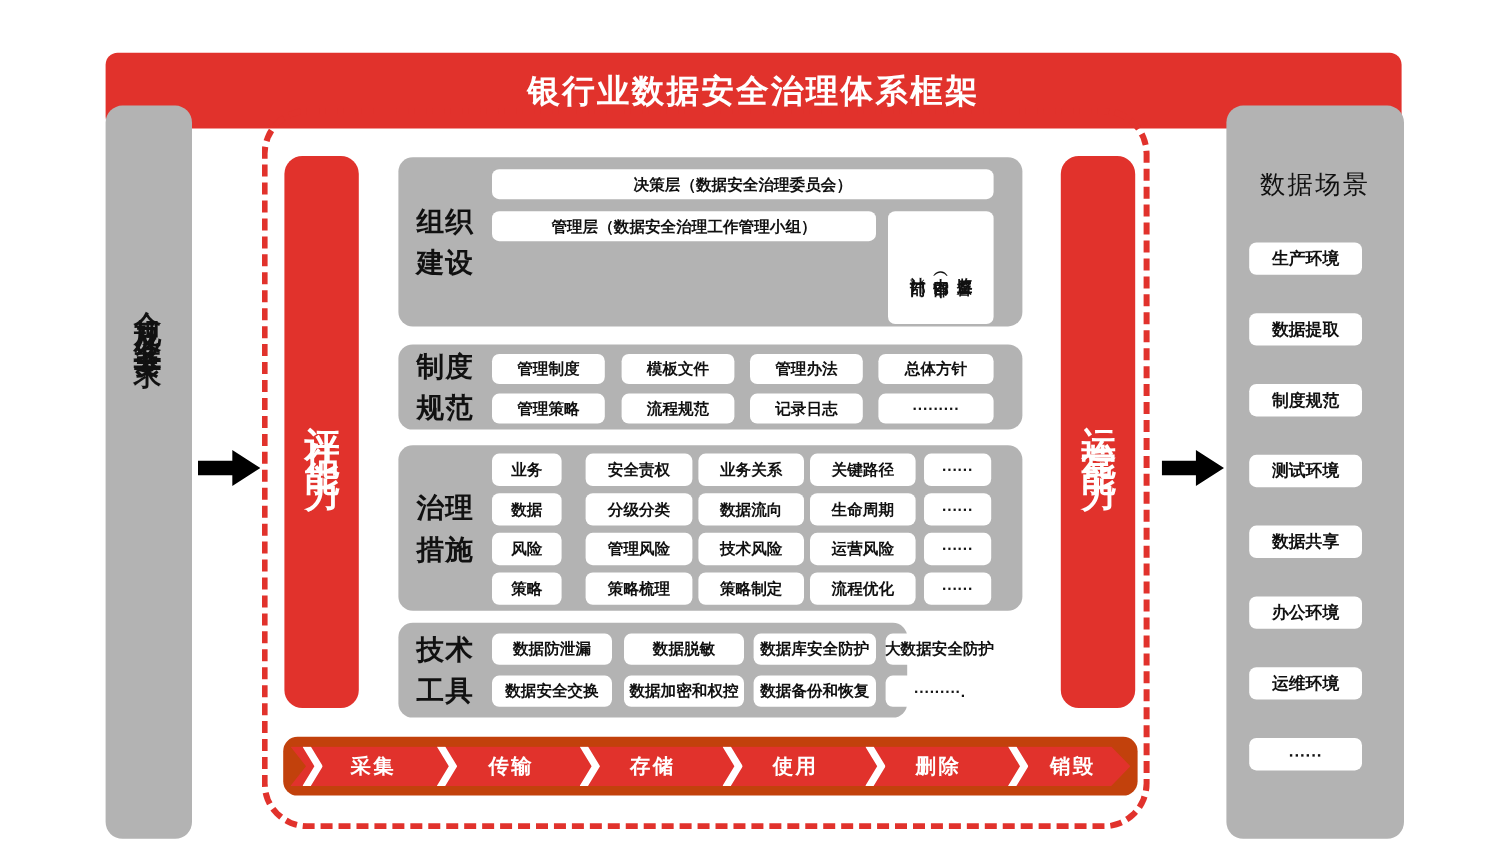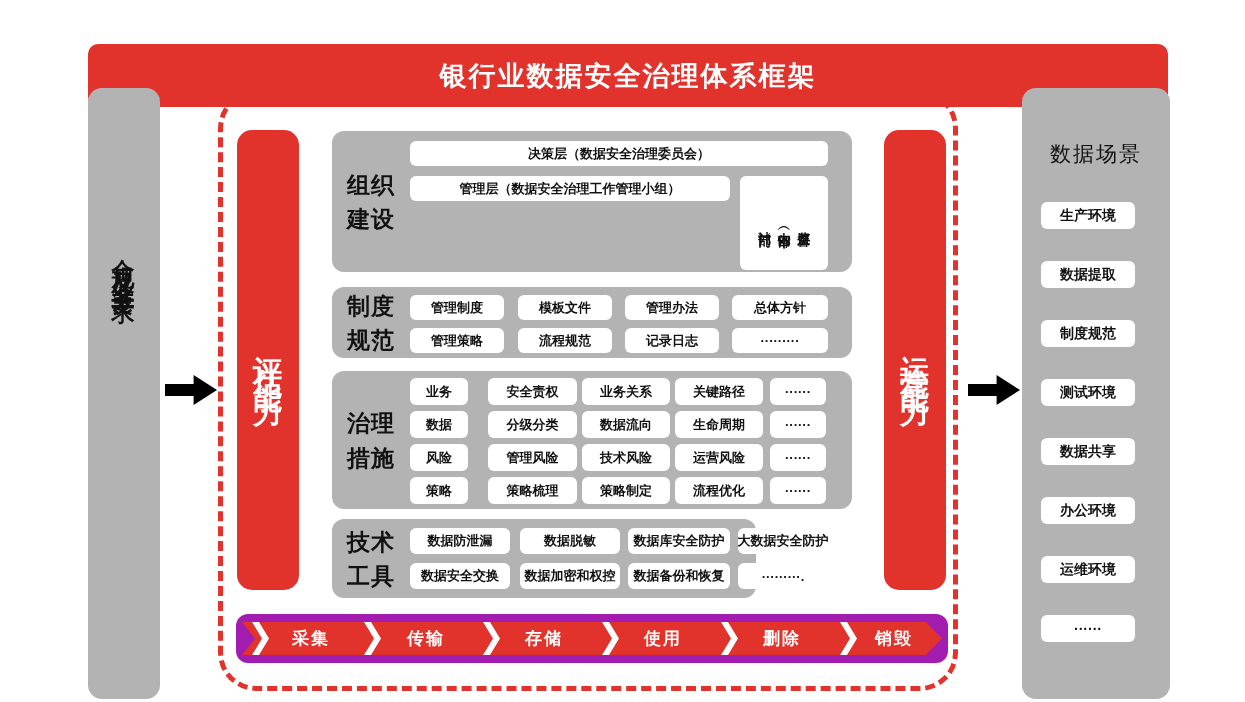--- a/index.html
+++ b/index.html
@@ -42,21 +42,21 @@
   .sidebox-text{
     writing-mode:vertical-rl;text-orientation:mixed;white-space:pre-line;
     font-size:13px;font-weight:bold;line-height:1.5;letter-spacing:1px;
   }
   
   .black-arrow{
     background:#000;
     clip-path:polygon(0 30%,55% 30%,55% 0,100% 50%,55% 100%,55% 70%,0 70%);
   }
   
-  .chev-bar{background:#a21caf;border-radius:12px;}
+  .chev-bar{background:#c2410c;border-radius:12px;}
   .chev-band{
     position:absolute;left:6px;top:8px;width:700px;height:33px;background:#E1322C;
     clip-path:polygon(0 0,calc(100% - 16px) 0,100% 50%,calc(100% - 16px) 100%,0 100%,13px 50%);
   }
   .chev-sep{
     position:absolute;top:8px;width:17px;height:33px;background:#ffffff;
     clip-path:polygon(0 0,7px 0,100% 50%,7px 100%,0 100%,calc(100% - 7px) 50%);
   }
   .chev-label{
     position:absolute;top:8px;height:33px;line-height:33px;transform:translateX(-50%);

